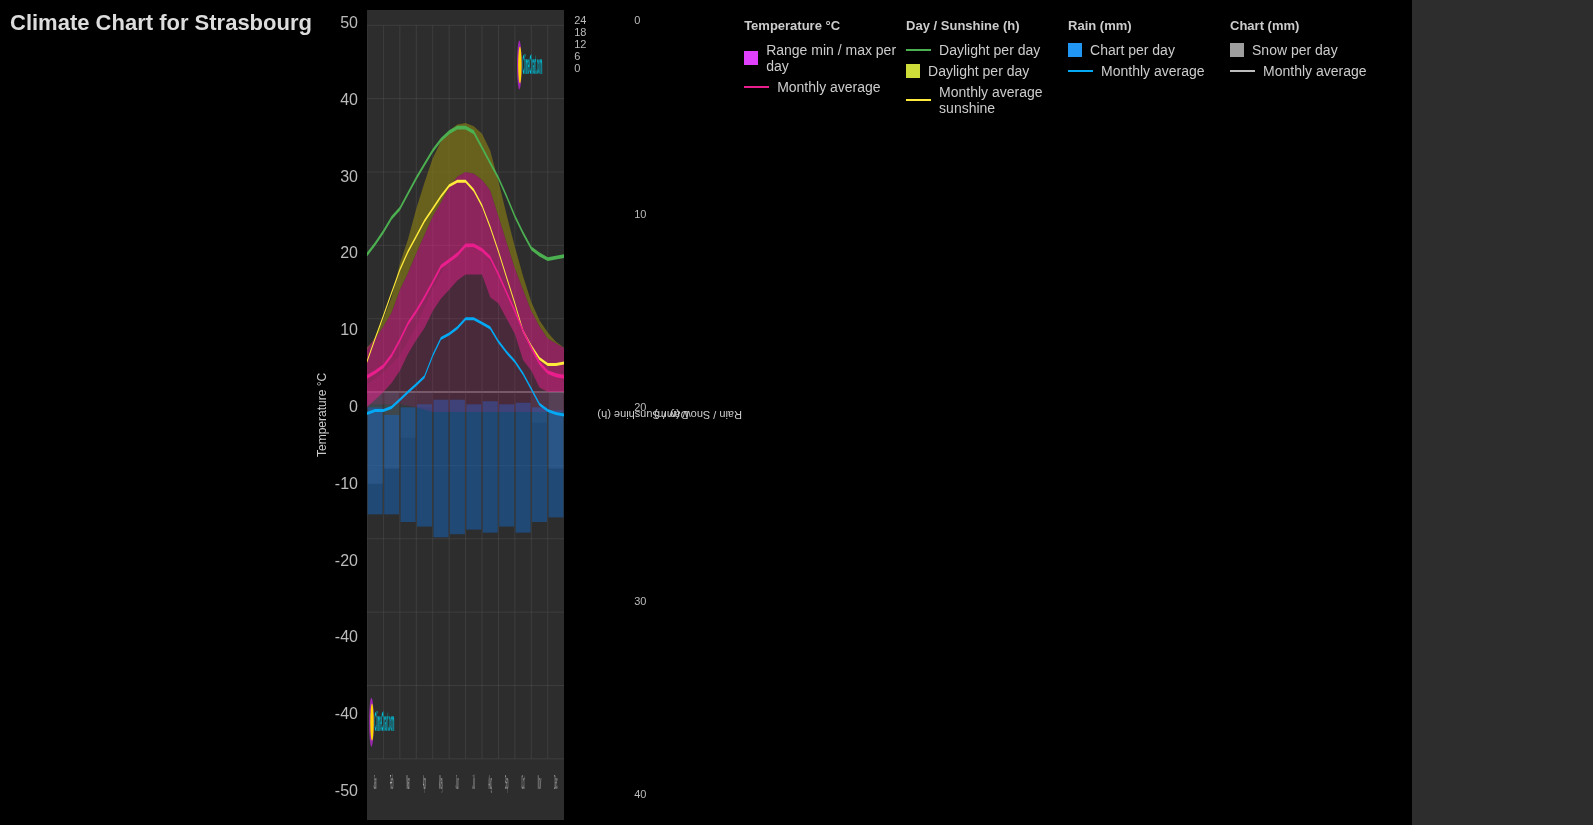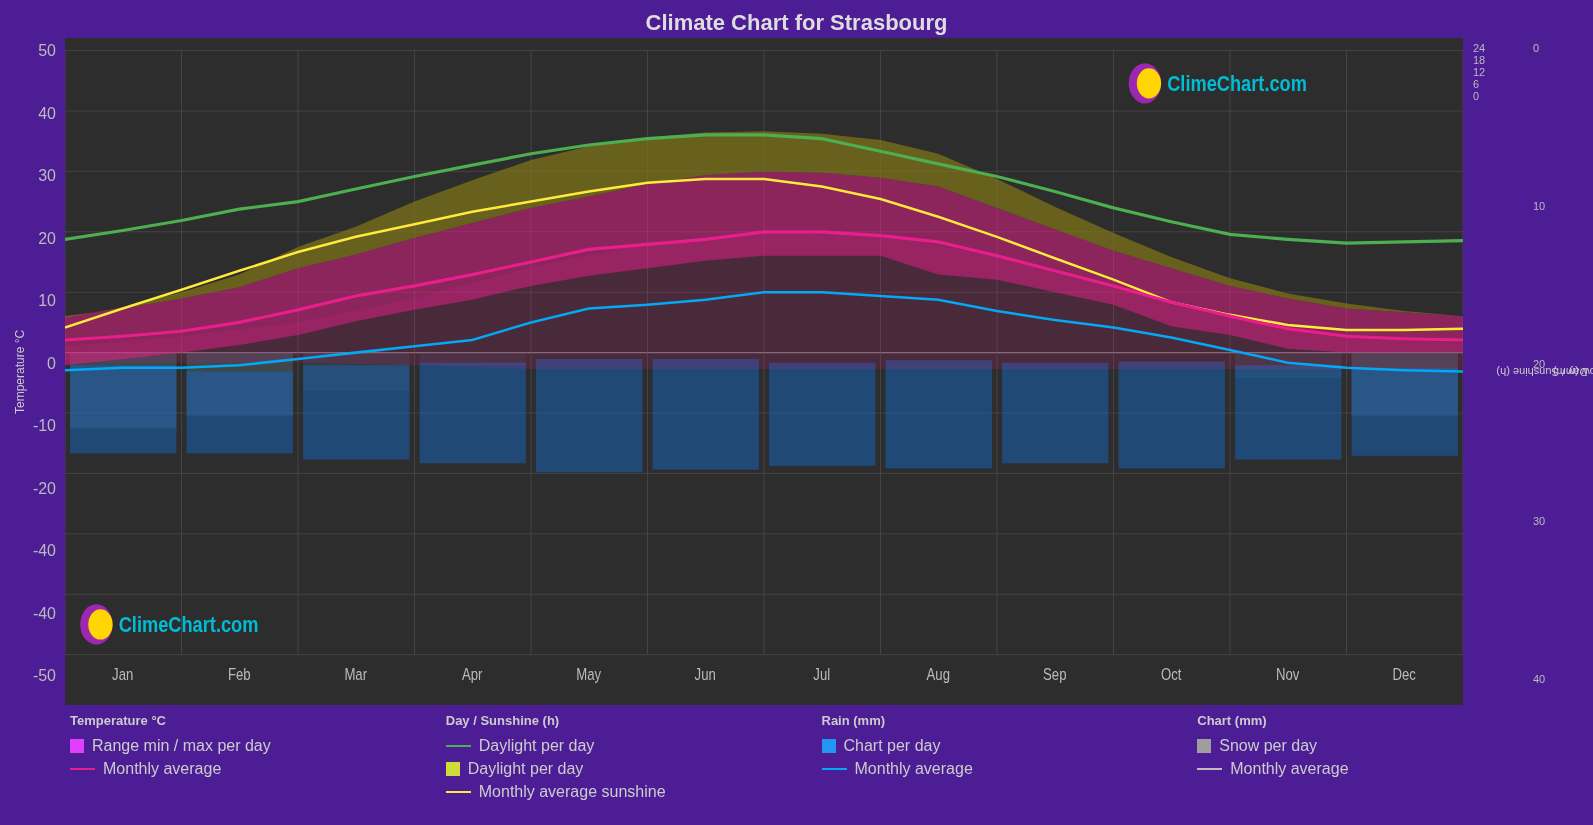--- a/index.html
+++ b/index.html
@@ -6,25 +6,25 @@
     body {
       background: #2d2d2d;
       font-family: Arial, sans-serif;
       width: 1593px;
       height: 825px;
       overflow: hidden;
       color: #ccc;
     }
 
     .main-container {
-      width: 1593px;
+      width: 1412px;
       height: 825px;
-      background: #4c1d95;
-      display: flex;
-      flex-direction: column;
+      background: #000000;
+      display: flex;
+      flex-direction: row;
       padding: 10px 10px 5px 10px;
     }
 
     .chart-title {
       text-align: center;
       color: #ddd;
       font-size: 22px;
       font-weight: bold;
       margin-bottom: 2px;
     }
@@ -88,22 +88,21 @@
       font-size: 13px;
       font-weight: bold;
       margin-bottom: 4px;
     }
 
     .legend-item {
       display: flex;
       align-items: center;
       gap: 8px;
       color: #ccc;
-      font-size: 16px;
-      text-align: right;
+      font-size: 14px;
     }
 
     .legend-color-box {
       width: 14px;
       height: 14px;
       flex-shrink: 0;
     }
 
     .legend-color-line {
       width: 25px;

